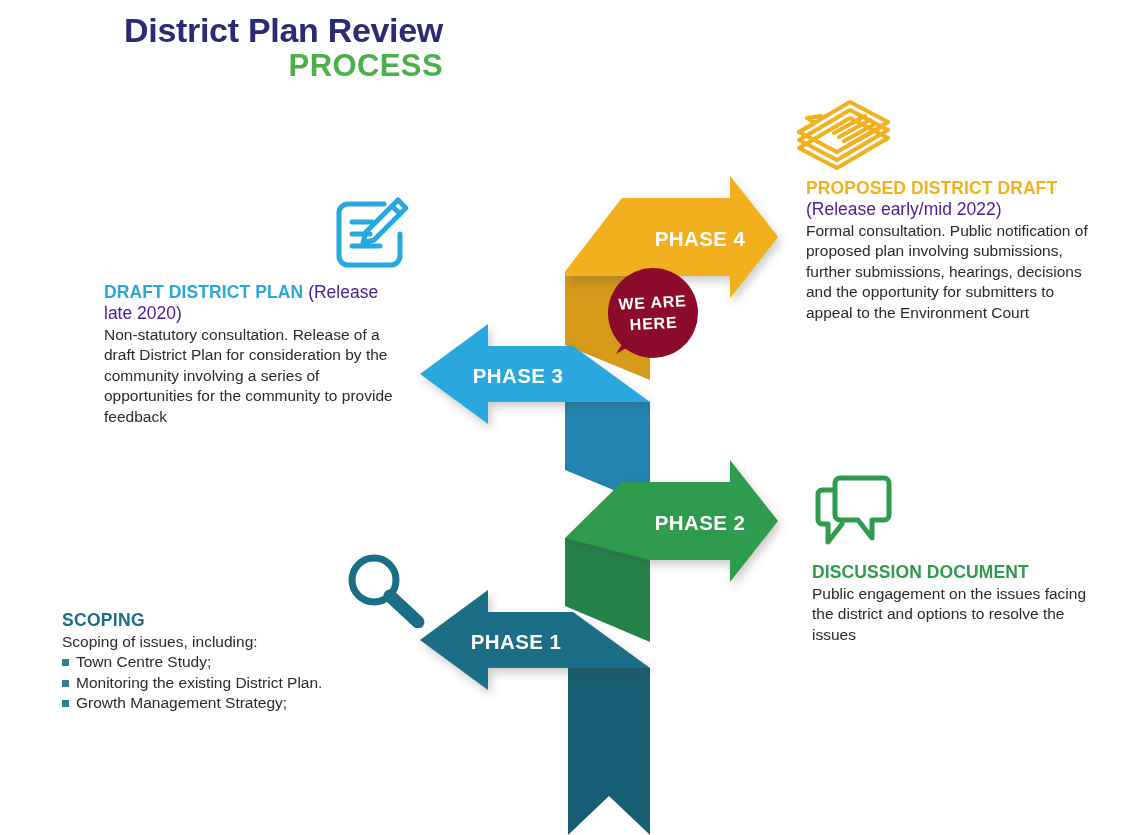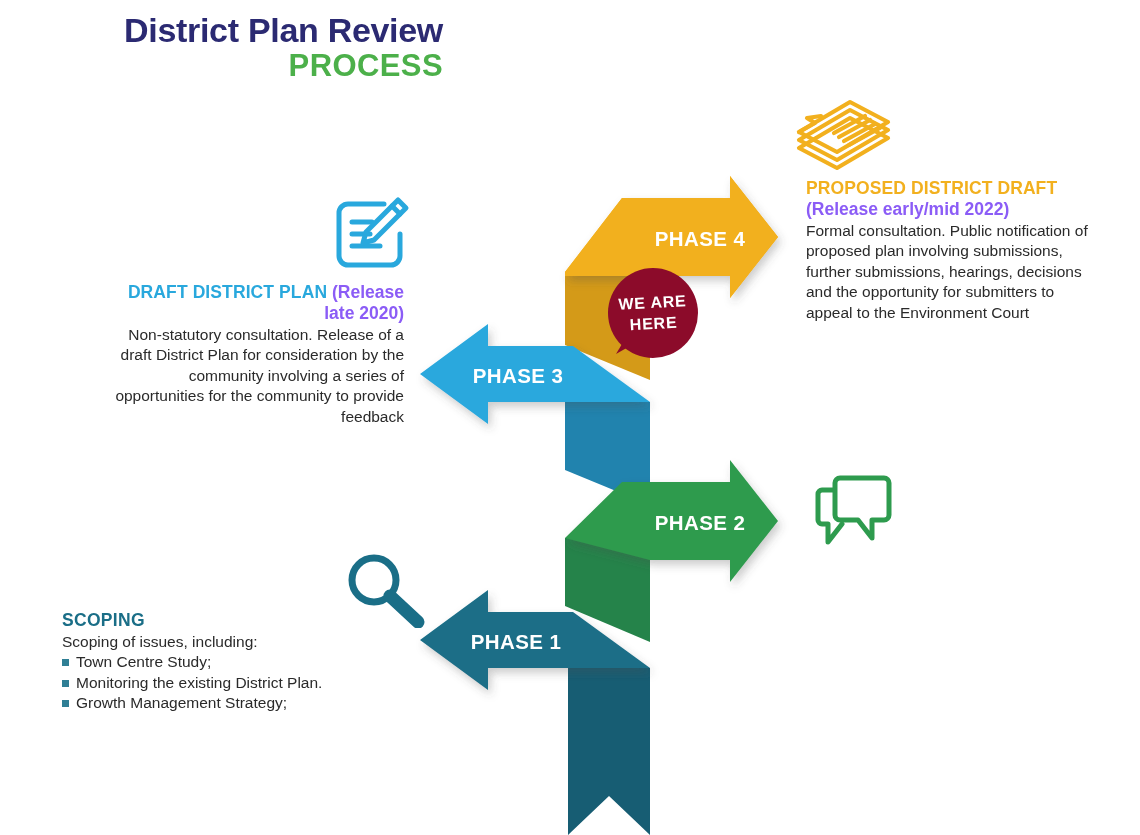--- a/index.html
+++ b/index.html
@@ -23,30 +23,30 @@
   }
 
   
   .blk{position:absolute;}
   .blk .heading{
     font-weight:bold;line-height:1.18;
   }
   .blk .body{
     color:#2a2a2a;line-height:1.32;
   }
-  .muted{color:#8b5cf6;font-weight:bold;}
+  .muted{color:#4c1d95;font-weight:normal;}
 
   
   #blk-proposed{left:806px;top:178px;width:290px;text-align:left;}
   #blk-proposed .heading{font-size:17.5px;color:#f2b01e;letter-spacing:0.1px;}
   #blk-proposed .lead{font-size:17.5px;}
   #blk-proposed .body{font-size:15.5px;margin-top:1px;}
 
   
-  #blk-draft{left:104px;top:282px;width:300px;text-align:right;}
+  #blk-draft{left:104px;top:282px;width:300px;}
   #blk-draft .heading{font-size:17.5px;color:#29a8dd;letter-spacing:0.1px;}
   #blk-draft .lead{font-size:17.5px;}
   #blk-draft .body{font-size:15.5px;margin-top:1px;}
 
   
   #blk-discussion{left:812px;top:562px;width:288px;text-align:left;}
   #blk-discussion .heading{font-size:17.5px;color:#2e9b4e;letter-spacing:0.1px;}
   #blk-discussion .body{font-size:15.5px;margin-top:1px;}
 
   
@@ -177,20 +177,24 @@
   </div>
 
   <div class="blk" id="blk-draft">
     <div class="lead">
       <span class="heading">DRAFT DISTRICT PLAN</span>
       <span class="muted">(Release late 2020)</span>
     </div>
     <div class="body">Non-statutory consultation. Release of a draft District Plan for consideration by the community involving a series of opportunities for the community to provide feedback</div>
   </div>
 
+  <div class="blk" id="blk-discussion">
+    <div class="heading">DISCUSSION DOCUMENT</div>
+    <div class="body">Public engagement on the issues facing the district and options to resolve the issues</div>
+  </div>
 
   <div class="blk" id="blk-scoping">
     <div class="heading">SCOPING</div>
     <div class="body">Scoping of issues, including:</div>
     <ul>
       <li>
         <span class="bullet"></span><span class="li-text">Town Centre Study;</span>
       </li>
       <li>
         <span class="bullet"></span><span class="li-text">Monitoring the existing District Plan.</span>

